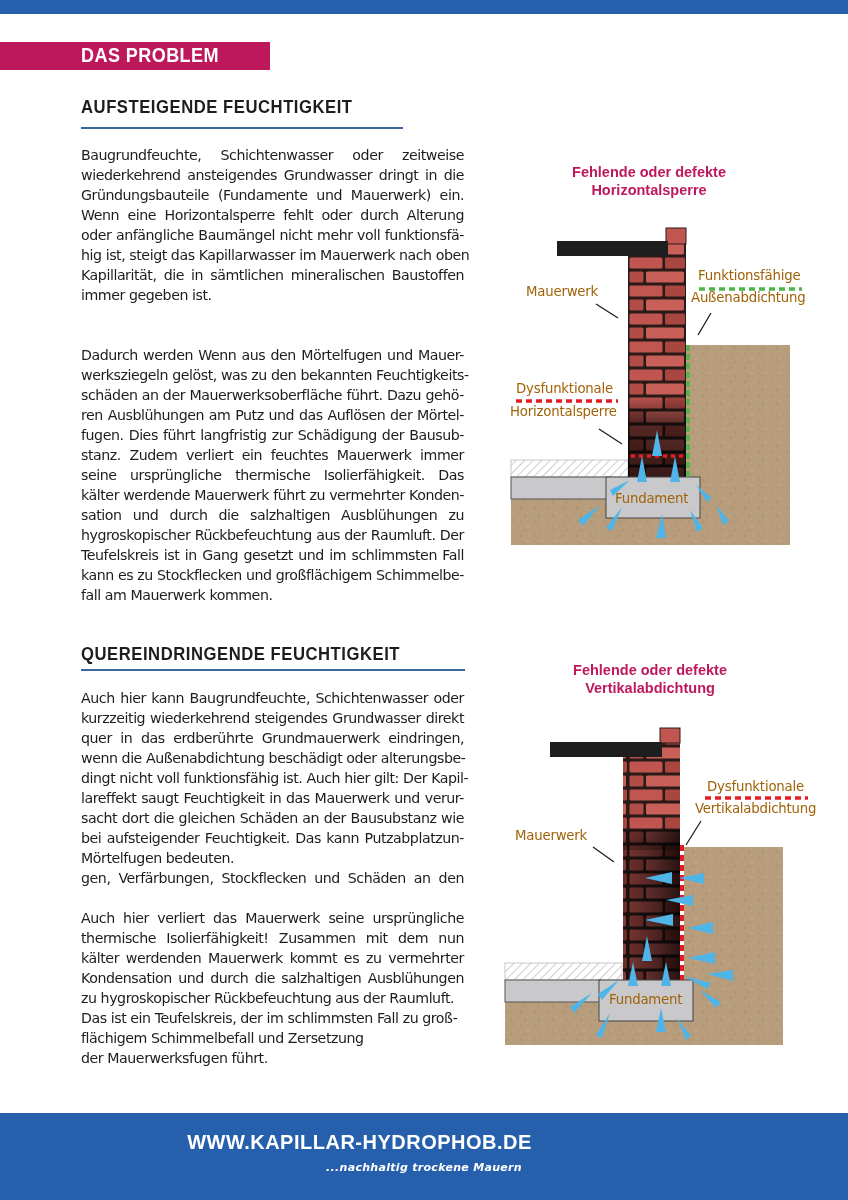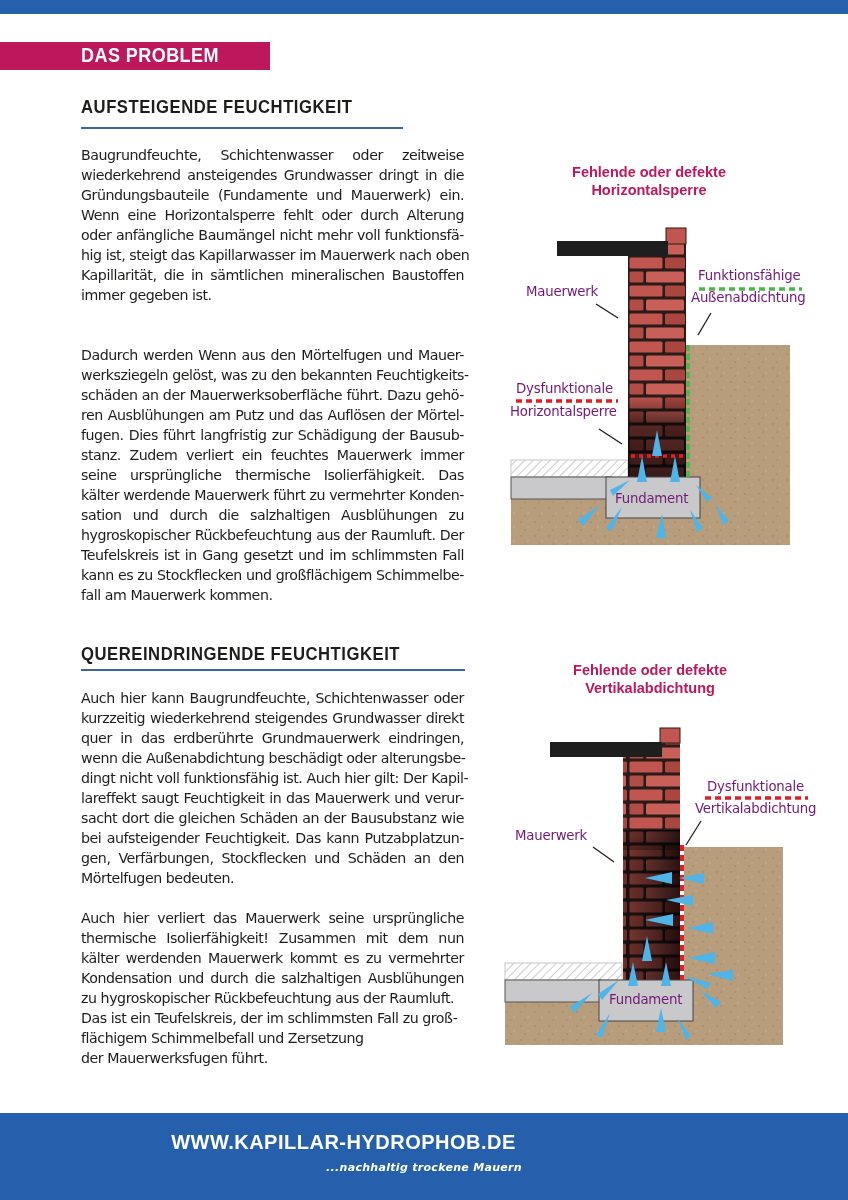--- a/index.html
+++ b/index.html
@@ -7,23 +7,23 @@
   .top-bar{position:absolute;left:0;top:0;width:848px;height:14px;background:#2660ad;}
   .section-banner{position:absolute;left:0;top:42px;width:270px;height:28px;background:#be185d;}
   .section-banner span{position:absolute;left:81px;top:2px;font-family:"Liberation Sans",sans-serif;font-weight:bold;font-size:20px;letter-spacing:0.5px;color:#ffffff;transform:scaleX(0.9);transform-origin:left center;display:inline-block;white-space:nowrap;}
   .h2{position:absolute;left:81px;font-family:"Liberation Sans",sans-serif;font-weight:bold;font-size:18.5px;letter-spacing:0.6px;color:#1d1d1b;white-space:nowrap;transform:scaleX(0.9);transform-origin:left center;}
   .rule{position:absolute;left:81px;height:2px;background:#3b67a0;}
   .para{position:absolute;left:81px;width:383px;font-size:14.2px;line-height:20px;text-align:justify;color:#1d1d1b;font-family:"DejaVu Sans",sans-serif;letter-spacing:-0.45px;}
   .para .ln{display:block;text-align:justify;text-align-last:justify;white-space:nowrap;}
   .para .ln.last{text-align-last:left;}
   .diagram{position:absolute;}
   .diag-title{position:absolute;font-family:"Liberation Sans",sans-serif;font-weight:bold;font-size:14.5px;line-height:18px;text-align:center;color:#be185d;white-space:nowrap;}
-  .lbl{position:absolute;font-family:"DejaVu Sans",sans-serif;font-size:13.3px;color:#701a75;white-space:nowrap;letter-spacing:-0.2px;}
+  .lbl{position:absolute;font-family:"DejaVu Sans",sans-serif;font-size:13.3px;color:#a16207;white-space:nowrap;letter-spacing:-0.2px;}
   .footer{position:absolute;left:0;top:1113px;width:848px;height:87px;background:#2660ad;}
-  .footer-url{position:absolute;left:0;width:687px;top:18px;text-align:center;font-family:"Liberation Sans",sans-serif;font-weight:bold;font-size:20px;letter-spacing:0.5px;color:#ffffff;}
+  .footer-url{position:absolute;left:0;width:687px;top:18px;text-align:center;font-family:"Liberation Sans",sans-serif;font-weight:bold;font-size:20px;letter-spacing:0.5px;color:#ffffff;padding-left:16px;}
   .footer-tag{position:absolute;left:0;width:848px;top:48px;text-align:center;font-family:"DejaVu Sans",sans-serif;font-style:italic;font-weight:bold;font-size:11px;color:#ffffff;letter-spacing:0.3px;}
 </style>
 </head>
 <body>
 
 <div class="top-bar"></div>
 
 <div class="section-banner">
   <span>DAS PROBLEM</span>
 </div>
@@ -62,22 +62,22 @@
 
 <div class="para" style="top:688px;">
     <span class="ln">Auch hier kann Baugrundfeuchte, Schichtenwasser oder</span>
     <span class="ln">kurzzeitig wiederkehrend steigendes Grundwasser direkt</span>
     <span class="ln">quer in das erdberührte Grundmauerwerk eindringen,</span>
     <span class="ln">wenn die Außenabdichtung beschädigt oder alterungsbe-</span>
     <span class="ln">dingt nicht voll funktionsfähig ist. Auch hier gilt: Der Kapil-</span>
     <span class="ln">lareffekt saugt Feuchtigkeit in  das Mauerwerk und verur-</span>
     <span class="ln">sacht dort die gleichen Schäden an der Bausubstanz wie</span>
     <span class="ln">bei aufsteigender  Feuchtigkeit. Das kann Putzabplatzun-</span>
+    <span class="ln last">Mörtelfugen bedeuten.</span>
     <span class="ln">gen,  Verfärbungen, Stockflecken und Schäden an den</span>
-    <span class="ln last">Mörtelfugen bedeuten.</span>
   </div>
 <div class="para" style="top:908px;">
     <span class="ln">Auch hier verliert das Mauerwerk seine ursprüngliche</span>
     <span class="ln">thermische Isolierfähigkeit! Zusammen mit dem nun</span>
     <span class="ln">kälter werdenden Mauerwerk kommt es zu vermehrter</span>
     <span class="ln">Kondensation und durch die salzhaltigen Ausblühungen</span>
     <span class="ln last">zu hygroskopischer Rückbefeuchtung aus der Raumluft.</span>
     <span class="ln last">Das ist ein Teufelskreis, der im schlimmsten Fall zu groß-</span>
     <span class="ln last">flächigem Schimmelbefall und Zersetzung</span>
     <span class="ln last">der Mauerwerksfugen führt.</span>

